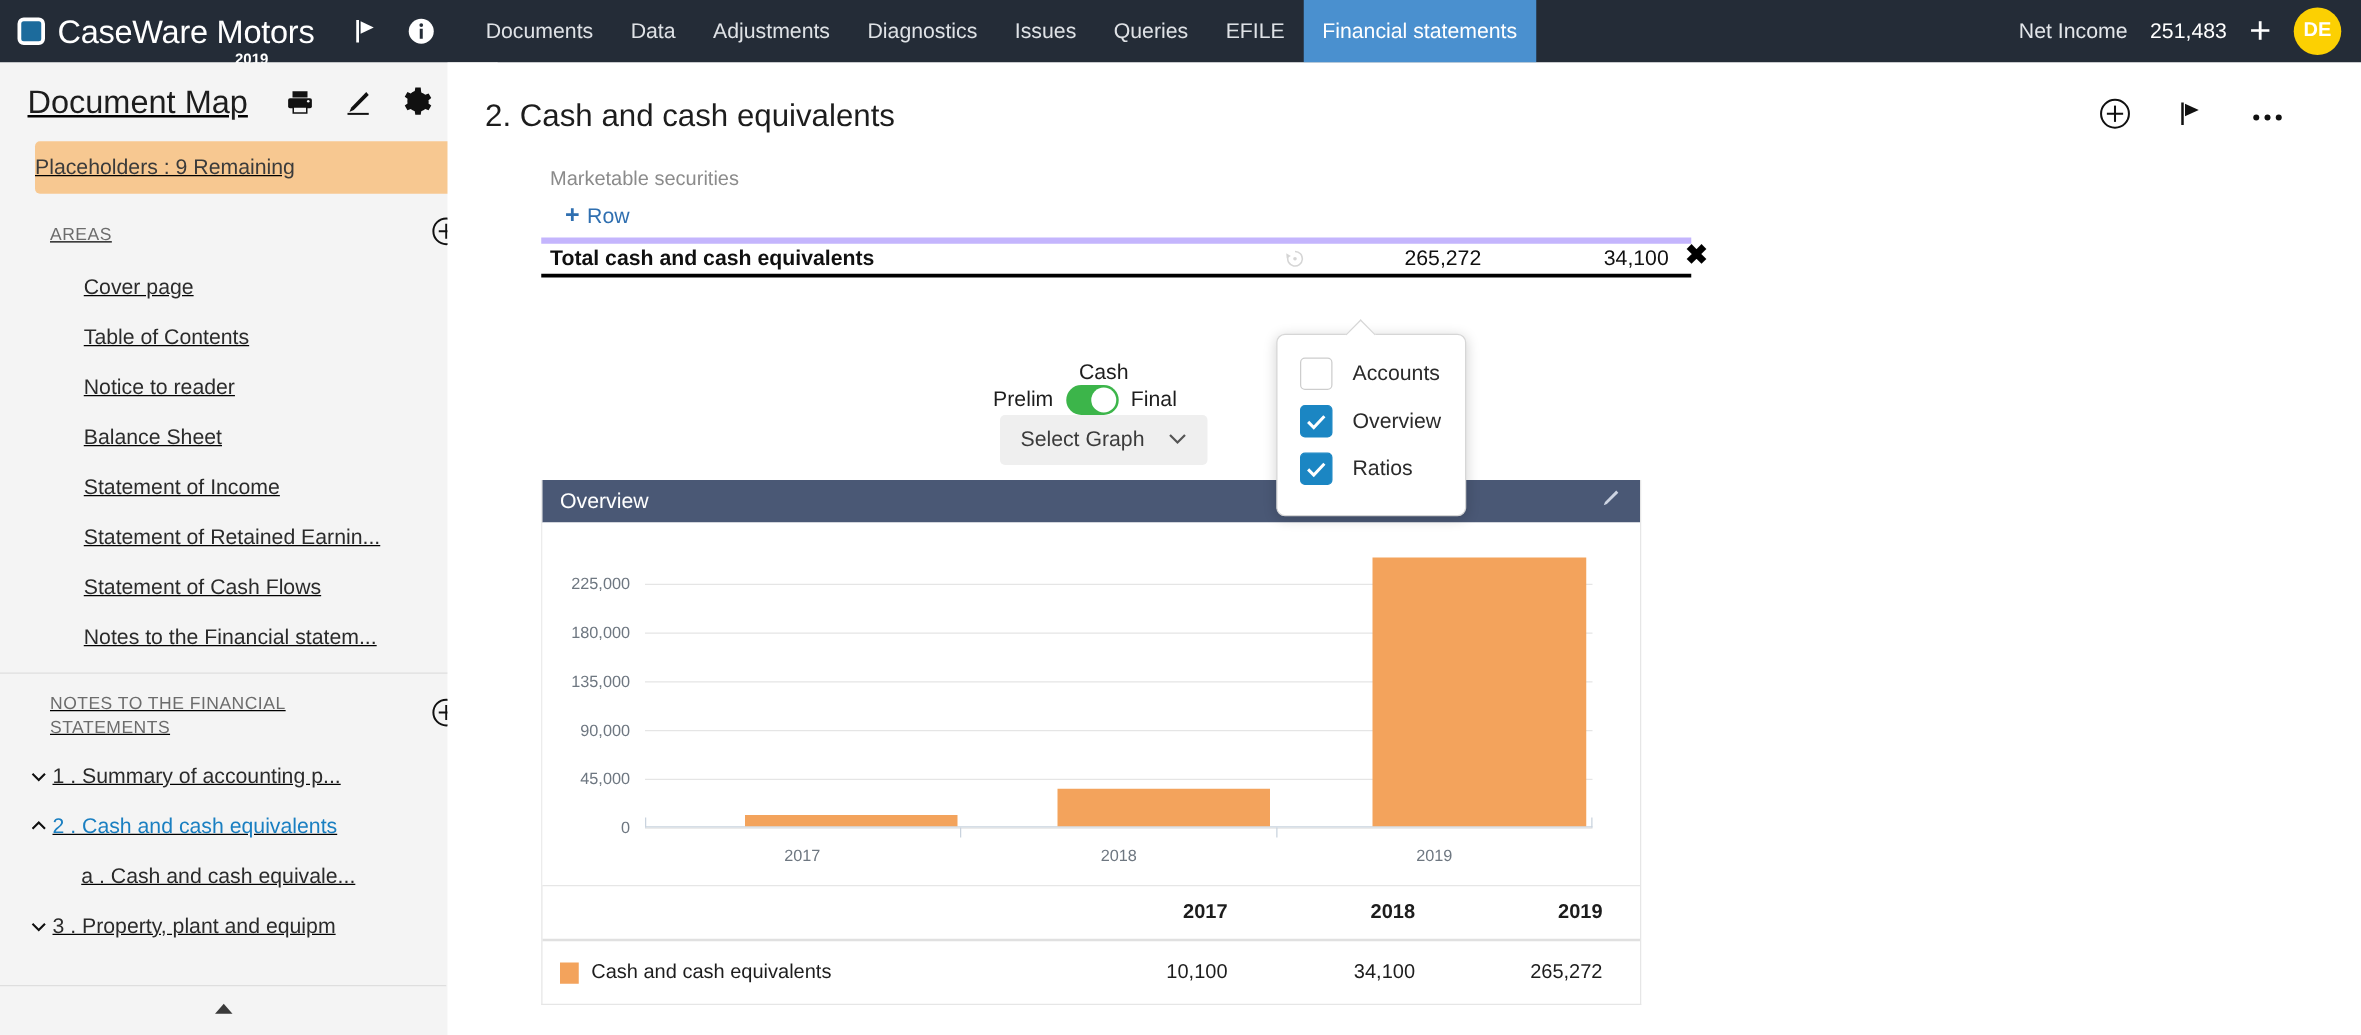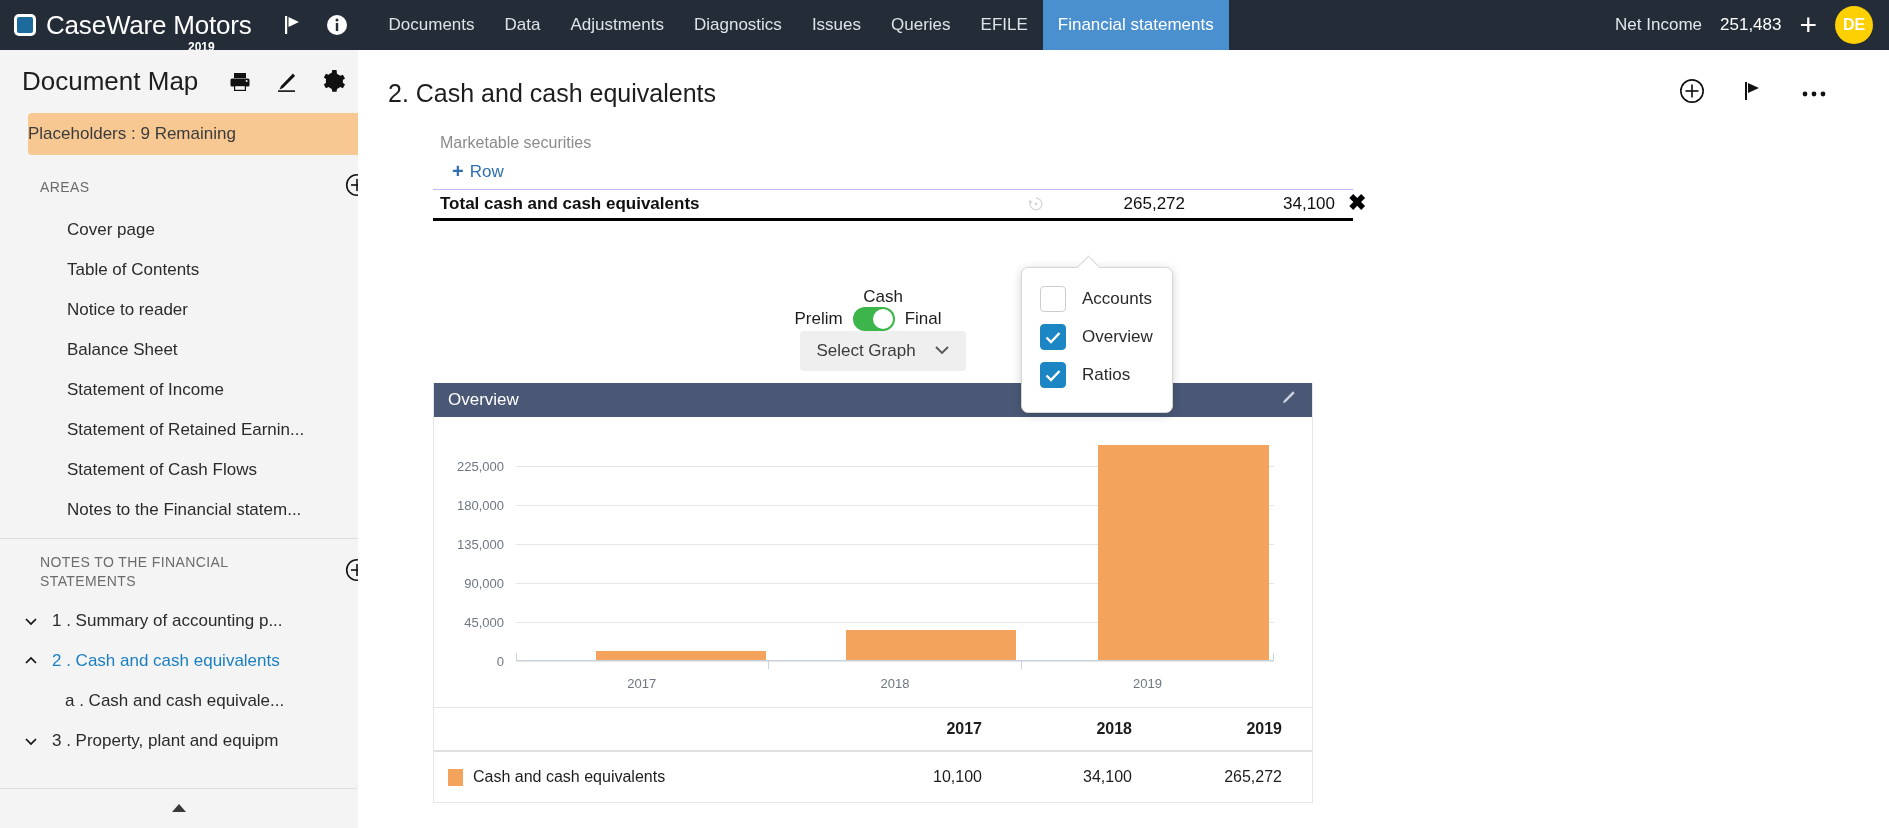--- a/index.html
+++ b/index.html
@@ -42,21 +42,21 @@
   .plus-btn { color: #ffffff; font-size: 30px; font-weight: 300; line-height: 1; cursor: pointer; padding: 0 4px; }
   .avatar {
     width: 38px; height: 38px; border-radius: 50%; background: #fcd002;
     display: flex; align-items: center; justify-content: center;
     color: #ffffff; font-size: 16px; font-weight: bold; cursor: pointer;
   }
 
   
   .sidebar {
     position: absolute; top: 50px; left: 0; width: 398px; height: 778px;
-    background: #f4f4f4; border-right: 1px solid #d8d8d8;
+    background: #f4f4f4; border-right: 1px solid #d8d8d8; text-decoration: underline;
   }
   .sidebar-header {
     display: flex; align-items: center; padding: 16px 18px 10px 22px; gap: 22px;
   }
   .sidebar-title { font-size: 26px; color: #1d1d1d; flex: 0 0 auto; margin-right: 8px; }
   .sb-icon { cursor: pointer; display: flex; align-items: center; }
 
   .placeholders {
     margin: 6px 28px 0 28px; background: #f7c891; border-radius: 4px;
     text-align: left; padding: 11px 0; font-size: 17px; color: #3b3b3b; cursor: pointer;
@@ -71,21 +71,21 @@
 
   .sb-list { list-style: none; padding-left: 27px; }
   .sb-item {
     padding: 10px 20px 10px 40px; font-size: 17px; color: #2b2b2b; cursor: pointer;
     white-space: nowrap; overflow: hidden; text-overflow: ellipsis;
   }
   .divider { height: 1px; background: #dedede; margin: 8px 0 0 0; }
 
   .note-item {
     display: flex; align-items: center; padding: 10px 20px 10px 22px;
-    font-size: 17px; color: #2b2b2b; cursor: pointer; gap: 12px; white-space: nowrap;
+    font-size: 17px; color: #2b2b2b; cursor: pointer; gap: 2px; white-space: nowrap;
   }
   .note-item.active { color: #1a7fc1; }
   .note-item .chev { width: 18px; flex: 0 0 18px; display: flex; justify-content: center; }
   .note-sub {
     padding: 10px 20px 10px 65px; font-size: 17px; color: #2b2b2b; cursor: pointer; white-space: nowrap;
   }
 
   .sb-scroll-track {
     position: absolute; right: 1px; top: 60px; width: 16px; height: 580px; background: #f4f4f4;
   }
@@ -106,21 +106,21 @@
 
   .doc-area { position: relative; padding: 0 0 0 30px; }
 
   .close-x { position: absolute; left: 990px; top: 82px; font-size: 22px; font-weight: bold; cursor: pointer; color: #000; }
 
   .sec-label { font-size: 16px; color: #8b8b8b; padding: 26px 0 0 52px; }
   .add-row { font-size: 17px; color: #2f6fb0; padding: 8px 0 0 64px; cursor: pointer; display: flex; align-items: center; gap: 6px; }
   .add-row .plus { color: #2f6fb0; font-size: 20px; font-weight: bold; }
 
   .total-row {
-    margin: 6px 0 0 45px; width: 920px; border-top: 1px solid #c4b5fd; border-bottom: 3px solid #000;
+    margin: 6px 0 0 45px; width: 920px; border-top: 5px solid #c4b5fd; border-bottom: 3px solid #000;
     display: flex; align-items: center; height: 32px; position: relative;
   }
   .total-label { font-size: 17px; color: #101010; font-weight: bold; padding-left: 7px; flex: 1; }
   .total-reset { width: 34px; display: flex; justify-content: center; opacity: .35; }
   .total-val { width: 150px; text-align: right; font-size: 17px; color: #101010; padding-right: 18px; }
 
   .cash-row { display: flex; align-items: center; margin: 66px 0 0 45px; width: 900px; flex-direction: column; }
   .cash-label { font-size: 17px; color: #1d1d1d; flex: 1; }
   .toggle-wrap { display: flex; align-items: center; gap: 10px; margin-right: 30px; }
   .toggle-text { font-size: 17px; color: #1d1d1d; }

